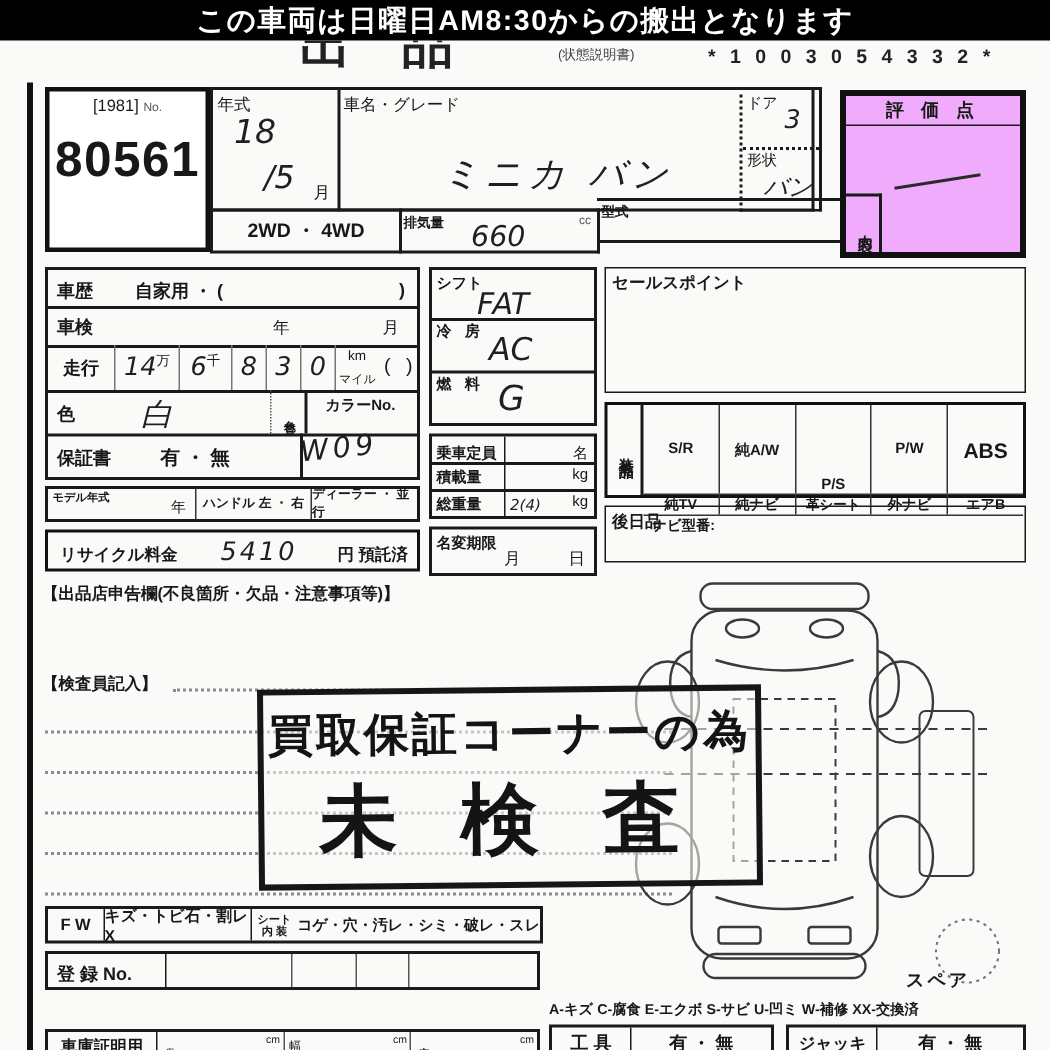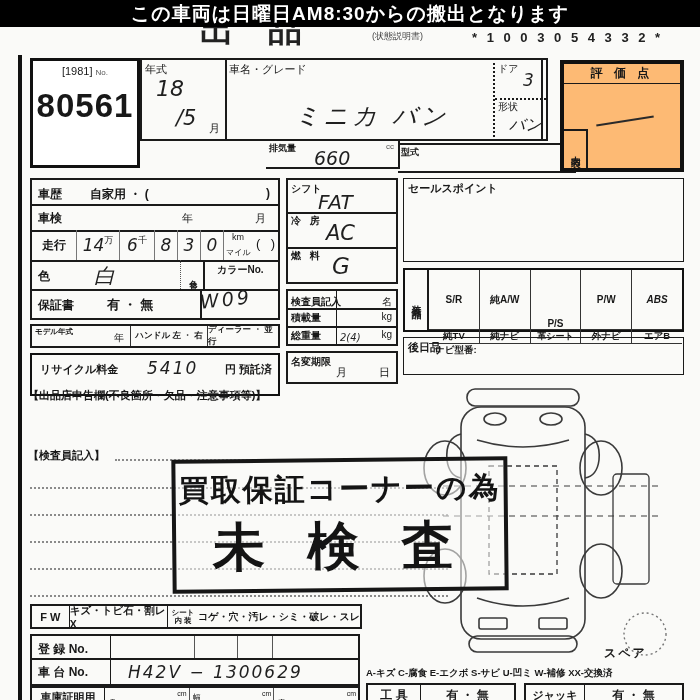--- a/index.html
+++ b/index.html
@@ -53,30 +53,33 @@
     <span class="hw" style="position:absolute;left:70px;top:40px;font-size:24px;letter-spacing:4px;">ミニカ バン</span>
   </div>
   <div class="abs" style="left:493px;top:58px;width:55px;height:83px;border:2px solid #1a1a1a;border-left:2px dotted #1a1a1a;">
     <span style="font-size:10px;position:absolute;left:3px;top:2px;">ドア</span>
     <span class="hw" style="position:absolute;left:28px;top:10px;font-size:17px;">3</span>
     <div style="position:absolute;left:0;top:38px;width:100%;border-top:2px dotted #1a1a1a;"></div>
     <span style="font-size:10px;position:absolute;left:3px;top:40px;">形状</span>
     <span class="hw" style="position:absolute;left:14px;top:55px;font-size:16px;">バン</span>
   </div>
 
+  <div class="abs b2 ctr" style="left:140px;top:139px;width:128px;height:30px;">
+    <span style="font-size:13px;font-weight:bold;">2WD ・ 4WD</span>
+  </div>
   <div class="abs b2" style="left:266px;top:139px;width:134px;height:30px;border-left:none;">
     <span style="font-size:9px;font-weight:bold;position:absolute;left:3px;top:1px;">排気量</span>
     <span style="font-size:8px;position:absolute;right:4px;top:1px;color:#555;">cc</span>
     <span class="hw" style="position:absolute;left:48px;top:6px;font-size:19px;">660</span>
   </div>
-  <div class="abs b2" style="left:398px;top:143px;width:178px;height:30px;border-left:none;">
+  <div class="abs b2" style="left:398px;top:132px;width:178px;height:30px;border-left:none;">
     <span style="font-size:9px;font-weight:bold;position:absolute;left:3px;top:1px;">型式</span>
   </div>
 
-  <div class="abs b4" style="left:560px;top:60px;width:124px;height:112px;background:#fdba74;">
+  <div class="abs b4" style="left:560px;top:60px;width:124px;height:112px;background:#f0abfc;">
     <div style="border-bottom:1.5px solid #1a1a1a;height:19px;display:flex;align-items:center;justify-content:center;">
       <span style="font-size:12px;font-weight:bold;letter-spacing:4px;">評 価 点</span>
     </div>
     <div style="position:absolute;left:32px;top:56px;width:58px;border-top:2.5px solid #2a2a2a;transform:rotate(-9deg);"></div>
     <div style="position:absolute;left:0;bottom:0;width:22px;height:37px;border-top:2px solid #1a1a1a;border-right:2px solid #1a1a1a;">
       <div class="stack" style="font-size:10px;font-weight:bold;height:100%;">
         <span style="writing-mode:vertical-rl;letter-spacing:2px;">内装</span>
       </div>
     </div>
   </div>
@@ -142,41 +145,41 @@
       <span style="font-size:10px;position:absolute;right:6px;top:5px;">年</span>
     </div>
     <div class="ctr" style="width:76px;border-right:1px solid #333;">
       <span style="font-size:8.5px;font-weight:bold;">ハンドル 左 ・ 右</span>
     </div>
     <div class="ctr" style="flex:1;">
       <span style="font-size:8.5px;font-weight:bold;">ディーラー ・ 並行</span>
     </div>
   </div>
 
-  <div class="abs" style="left:30px;top:353px;width:250px;height:43px;border:2.5px solid #111;">
+  <div class="abs" style="left:30px;top:353px;width:250px;height:28px;border:2.5px solid #111;">
     <span style="font-size:11px;font-weight:bold;position:absolute;left:8px;top:7px;">リサイクル料金</span>
     <span class="hw" style="font-size:17px;position:absolute;left:115px;top:3px;letter-spacing:2px;">5410</span>
     <span style="font-size:11px;font-weight:bold;position:absolute;right:6px;top:7px;">円 預託済</span>
   </div>
   <span class="abs" style="left:28px;top:388px;font-size:11px;font-weight:bold;">【出品店申告欄(不良箇所・欠品・注意事項等)】</span>
 
   <div class="abs b2" style="left:286px;top:178px;width:112px;height:36px;">
     <span style="font-size:10px;font-weight:bold;position:absolute;left:3px;top:2px;">シフト</span>
     <span class="hw" style="font-size:20px;position:absolute;left:30px;top:10px;">FAT</span>
   </div>
   <div class="abs b2" style="left:286px;top:212px;width:112px;height:37px;border-top:none;">
     <span style="font-size:10px;font-weight:bold;position:absolute;left:3px;top:2px;letter-spacing:3px;">冷 房</span>
     <span class="hw" style="font-size:21px;position:absolute;left:38px;top:9px;">AC</span>
   </div>
   <div class="abs b2" style="left:286px;top:247px;width:112px;height:37px;border-top:none;">
     <span style="font-size:10px;font-weight:bold;position:absolute;left:3px;top:2px;letter-spacing:3px;">燃 料</span>
     <span class="hw" style="font-size:23px;position:absolute;left:44px;top:6px;">G</span>
   </div>
   <div class="abs b2" style="left:286px;top:289px;width:112px;height:21px;">
-    <span style="font-size:10px;font-weight:bold;position:absolute;left:3px;top:4px;">検査員記入</span>
+    <span style="font-size:10px;font-weight:bold;position:absolute;left:3px;top:4px;">乗車定員</span>
     <span class="hw" style="font-size:10px;position:absolute;left:52px;top:1px;margin-top:40px;">2(4)</span>
     <span style="font-size:10px;position:absolute;right:4px;top:4px;">名</span>
     <div style="position:absolute;left:48px;top:0;height:100%;border-left:1.5px solid #1a1a1a;"></div>
   </div>
   <div class="abs b2" style="left:286px;top:308px;width:112px;height:20px;border-top:none;">
     <span style="font-size:10px;font-weight:bold;position:absolute;left:3px;top:3px;">積載量</span>
     <span style="font-size:10px;position:absolute;right:4px;top:3px;">kg</span>
     <div style="position:absolute;left:48px;top:0;height:100%;border-left:1.5px solid #1a1a1a;"></div>
   </div>
   <div class="abs b2" style="left:286px;top:326px;width:112px;height:20px;border-top:none;">
@@ -206,21 +209,21 @@
         <div class="ctr" style="flex:1;border-right:1px solid #333;">
             <span style="font-size:10px;font-weight:bold;">純A/W</span>
           </div>
         <div class="ctr" style="flex:1;border-right:1px solid #333;">
             <span style="font-size:10px;font-weight:bold;margin-top:48px;">P/S</span>
           </div>
         <div class="ctr" style="flex:1;border-right:1px solid #333;">
             <span style="font-size:10px;font-weight:bold;">P/W</span>
           </div>
         <div class="ctr" style="flex:1;">
-            <span style="font-size:10px;font-weight:bold;font-style:italic;">ABS</span>
+            <span style="font-size:14px;font-weight:bold;">ABS</span>
           </div>
       </div>
       <div style="display:flex;flex:1;border-bottom:1px solid #333;">
         <div class="ctr" style="flex:1;border-right:1px solid #333;">
             <span style="font-size:9.5px;font-weight:bold;">純TV</span>
           </div>
         <div class="ctr" style="flex:1;border-right:1px solid #333;">
             <span style="font-size:9.5px;font-weight:bold;">純ナビ</span>
           </div>
         <div class="ctr" style="flex:1;border-right:1px solid #333;">
@@ -313,25 +316,20 @@
   </div>
 
   <div class="abs b2" style="left:30px;top:634px;width:330px;height:26px;">
     <span style="font-size:12px;font-weight:bold;position:absolute;left:6px;top:5px;">登 録 No.</span>
     <div style="position:absolute;left:78px;top:0;height:100%;border-left:1.5px solid #1a1a1a;"></div>
     <div class="vline" style="position:absolute;left:162px;top:0;height:100%;"></div>
     <div class="vline" style="position:absolute;left:205px;top:0;height:100%;"></div>
     <div class="vline" style="position:absolute;left:240px;top:0;height:100%;"></div>
   </div>
 
-  <div class="abs b2" style="left:30px;top:658px;width:330px;height:28px;border-top:none;">
-    <span style="font-size:12px;font-weight:bold;position:absolute;left:6px;top:6px;">車 台 No.</span>
-    <div style="position:absolute;left:78px;top:0;height:100%;border-left:1.5px solid #1a1a1a;"></div>
-    <span class="hw" style="font-size:17px;position:absolute;left:96px;top:4px;letter-spacing:2px;">H42V − 1300629</span>
-  </div>
 
   <div class="abs b2 cellgrid" style="left:30px;top:686px;width:330px;height:22px;">
     <div class="ctr" style="width:72px;border-right:1.5px solid #1a1a1a;">
       <span style="font-size:11px;font-weight:bold;">車庫証明用</span>
     </div>
     <div class="ctr" style="width:14px;">
         <span style="font-size:7px;writing-mode:vertical-rl;">長さ</span>
       </div>
     <div style="flex:1;position:relative;">
         <span style="font-size:7px;position:absolute;right:2px;top:2px;">cm</span>

